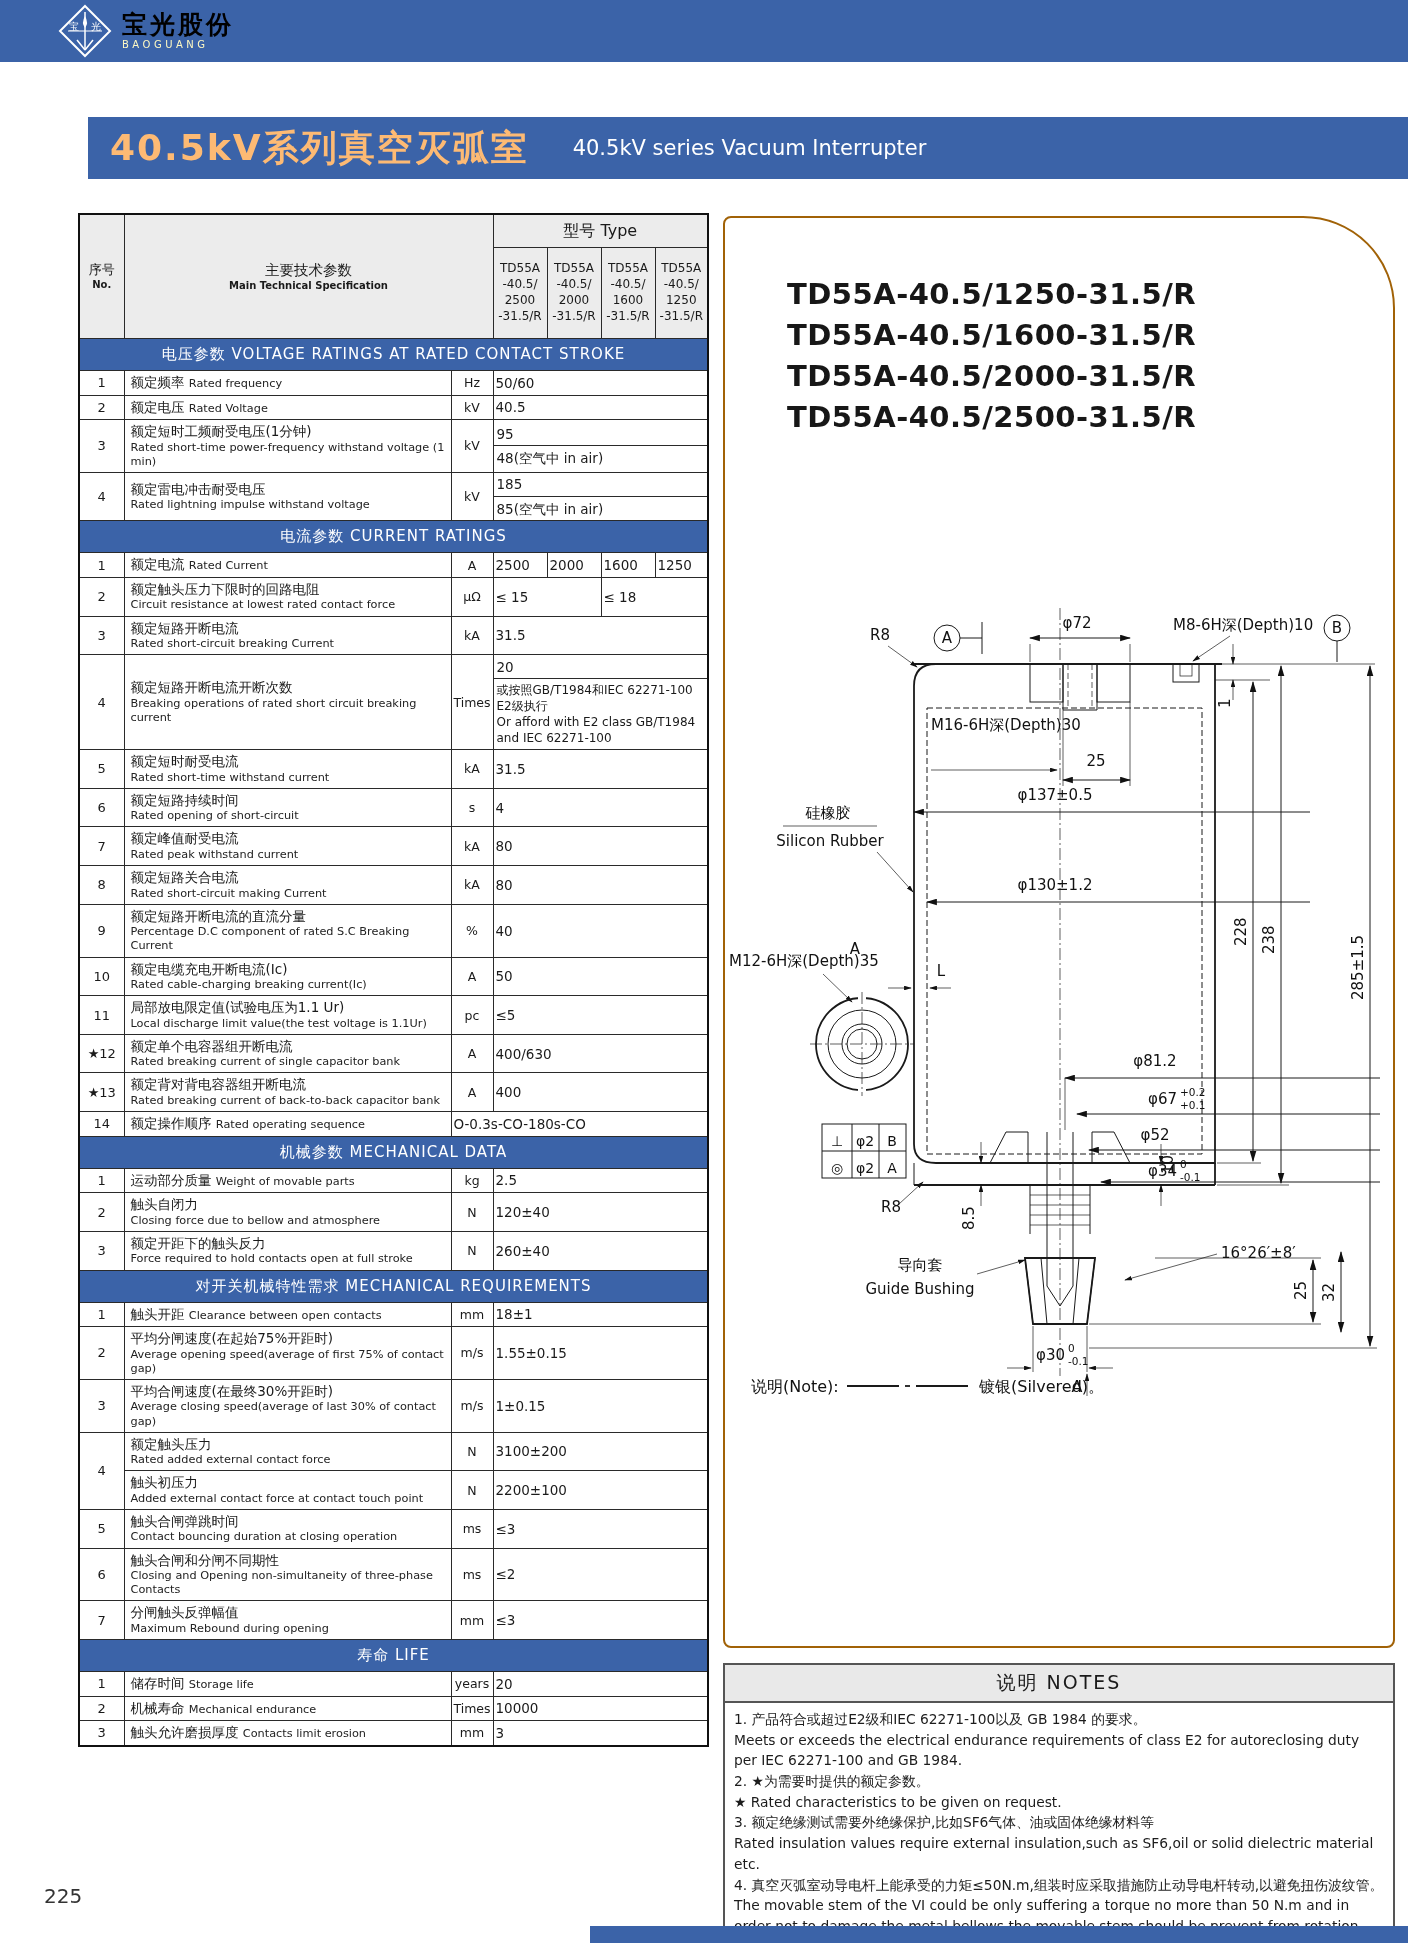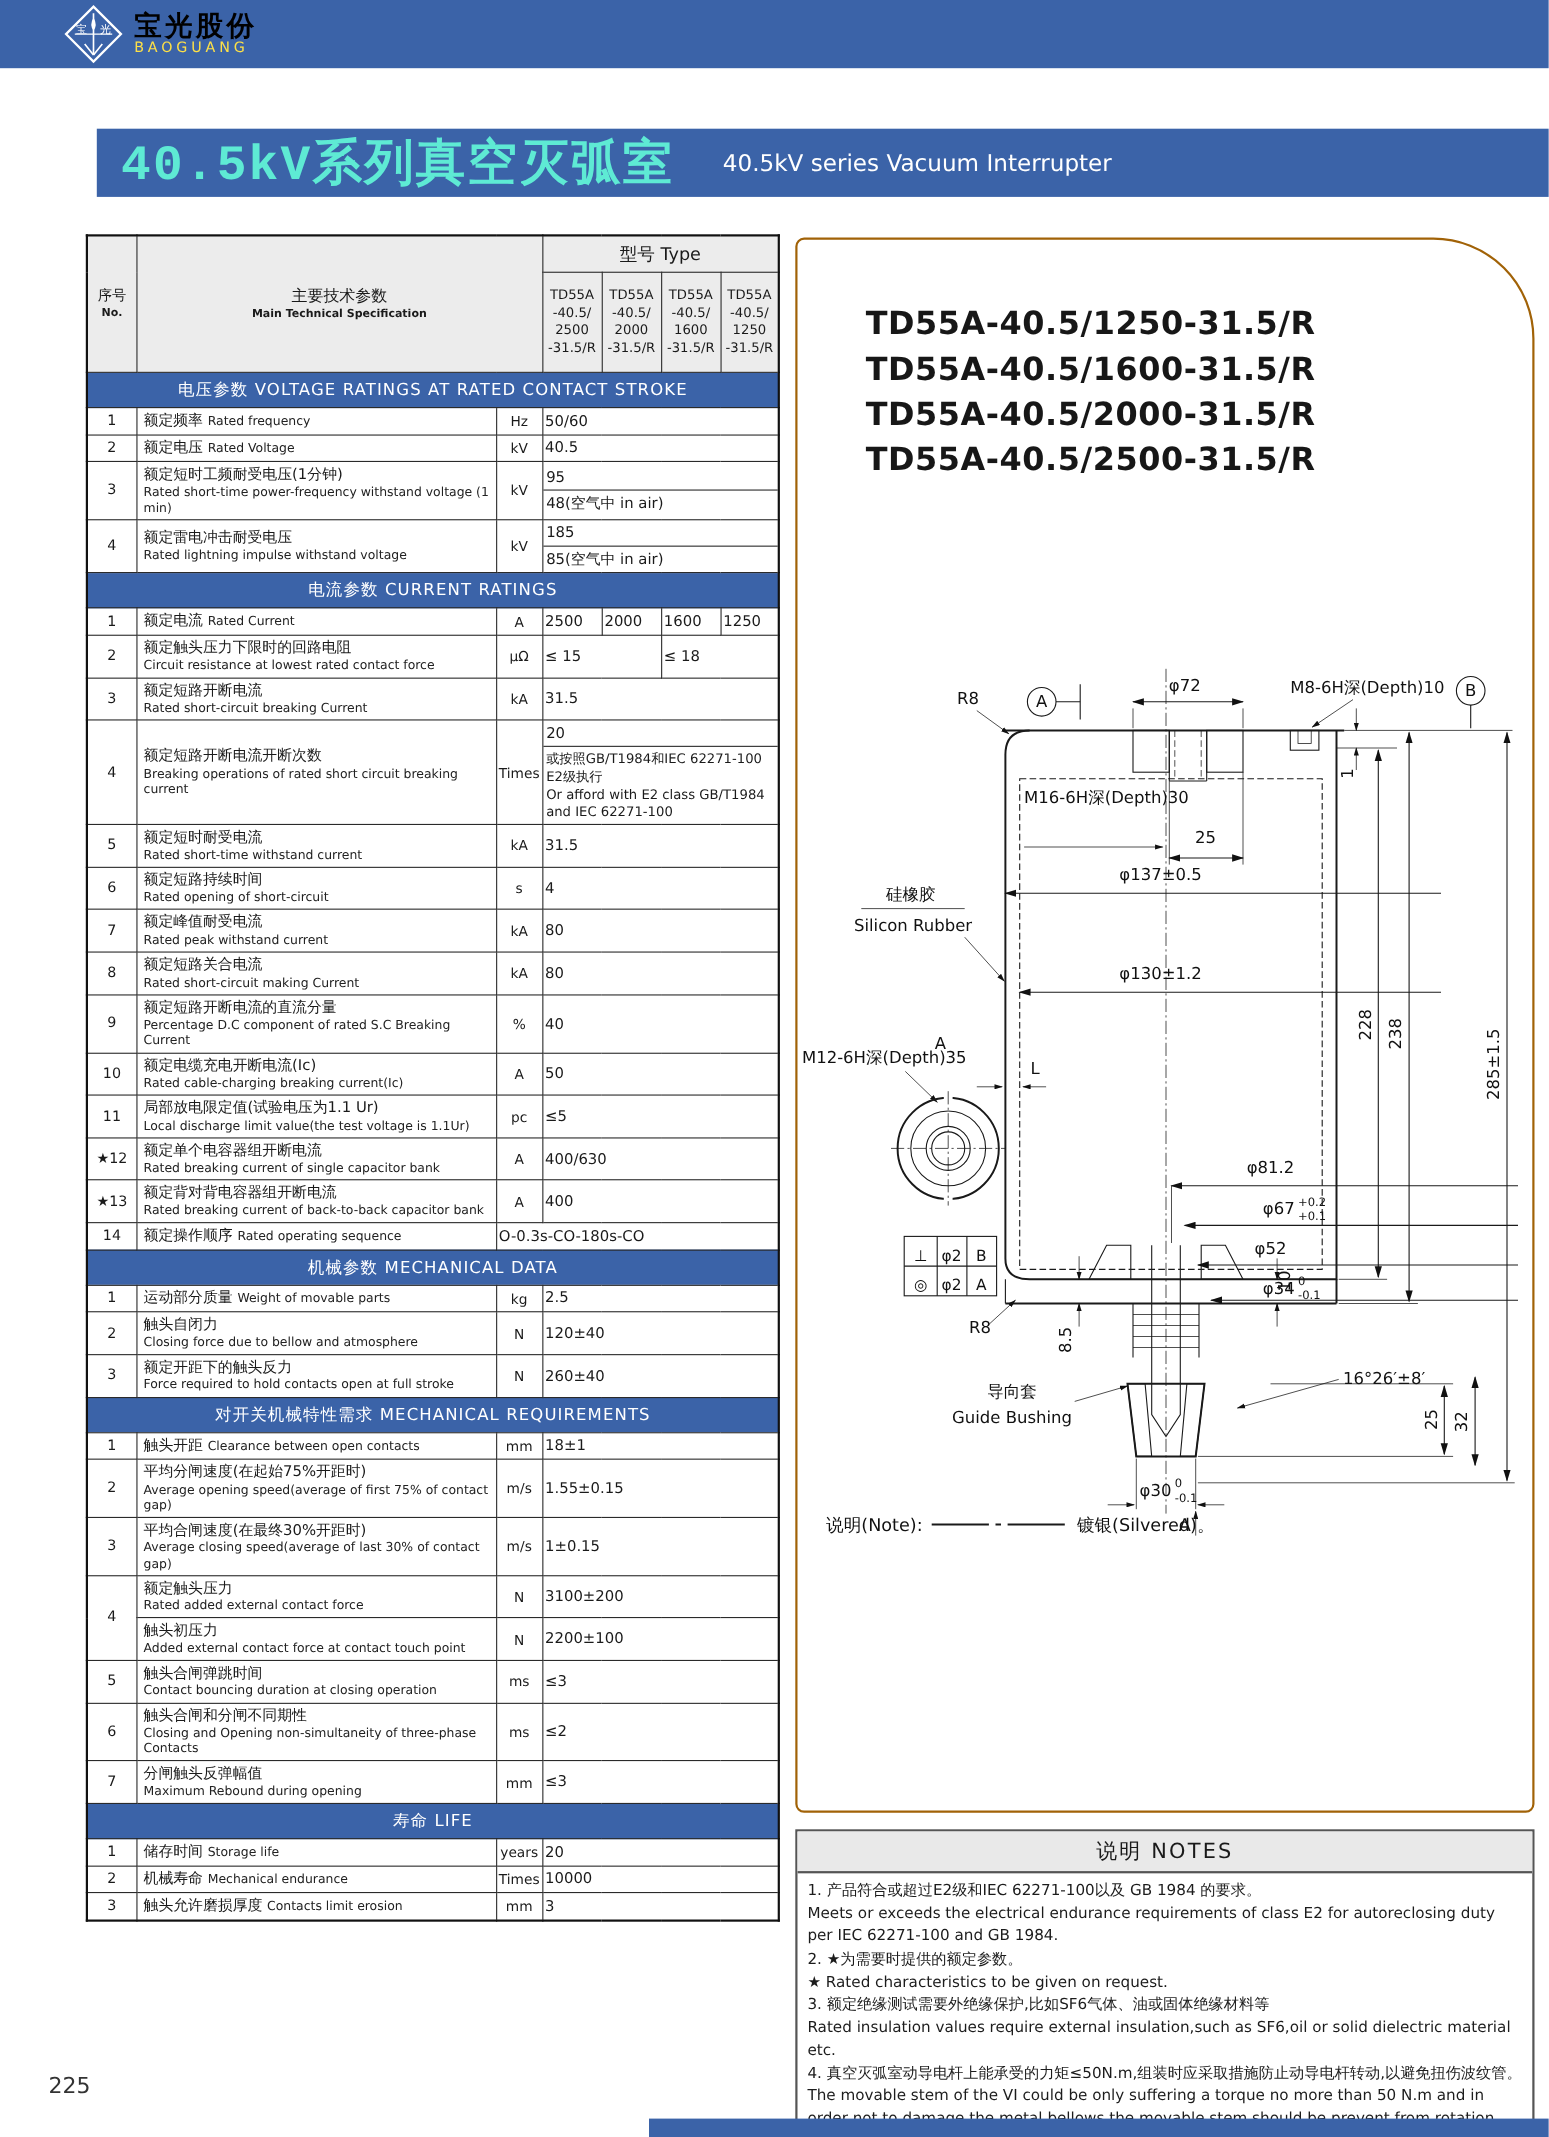--- a/index.html
+++ b/index.html
@@ -3,25 +3,25 @@
 <meta charset="utf-8">
 <style>
   html,body{margin:0;padding:0;background:#fff;}
   body{width:1408px;height:1943px;position:relative;font-family:"DejaVu Sans","Liberation Sans",sans-serif;color:#1a1a1a;}
   .abs{position:absolute;}
 
   
   .topbar{left:0;top:0;width:1408px;height:62px;background:#3b63a8;}
   .logo-wrap{left:58px;top:3px;height:56px;display:flex;align-items:center;gap:10px;}
   .brand-zh{color:#000000;font-size:25px;font-weight:bold;letter-spacing:3px;line-height:1.05;}
-  .brand-en{color:#fde047;font-size:13px;letter-spacing:3.5px;line-height:1.1;}
+  .brand-en{color:#fef9c3;font-size:10px;letter-spacing:3.5px;line-height:1.1;}
 
   
   .titlebar{left:88px;top:117px;width:1320px;height:62px;background:#3b63a8;display:flex;align-items:center;}
-  .title-zh{color:#5eead4;font-size:45px;font-weight:bold;letter-spacing:2px;margin-left:22px;white-space:nowrap;font-family:Liberation Mono, monospace;}
+  .title-zh{color:#fdba74;font-size:36px;font-weight:bold;letter-spacing:2px;margin-left:22px;white-space:nowrap;}
   .title-en{color:#fff;font-size:21px;margin-left:44px;white-space:nowrap;}
 
   
   table.spec{position:absolute;left:78px;top:213px;width:629px;border-collapse:collapse;table-layout:fixed;background:#fff;border:2px solid #111;}
   table.spec th,table.spec td{border:1px solid #2a2a2a;vertical-align:middle;}
   table.spec thead th{background:#ececec;font-weight:normal;text-align:center;}
   th.type-label{font-size:16px;height:30px;}
   th.no-h div,th.spec-h div{line-height:1.3;}
   th.no-h{font-size:13px;}
   th.spec-h{font-size:14.5px;}

